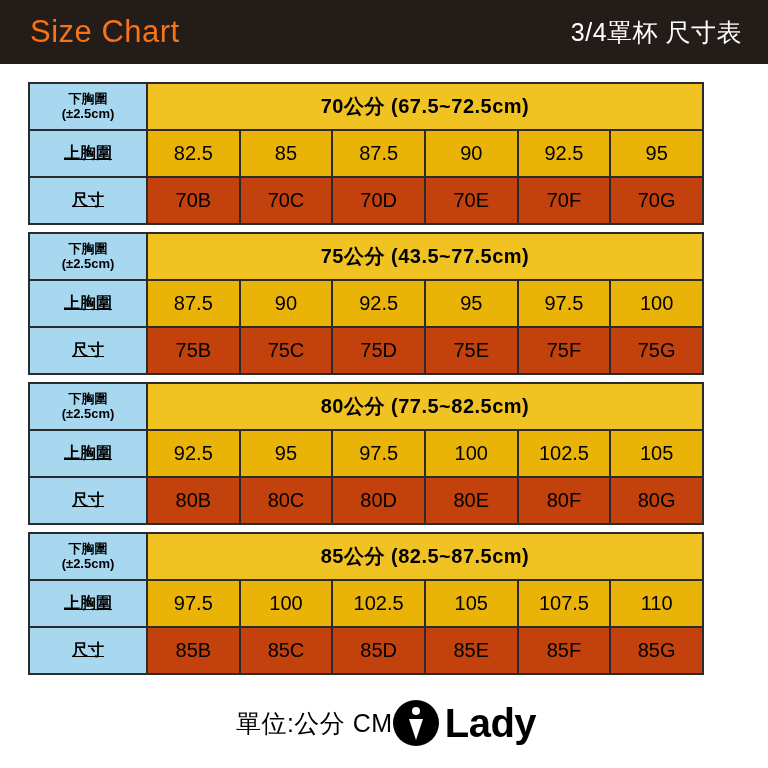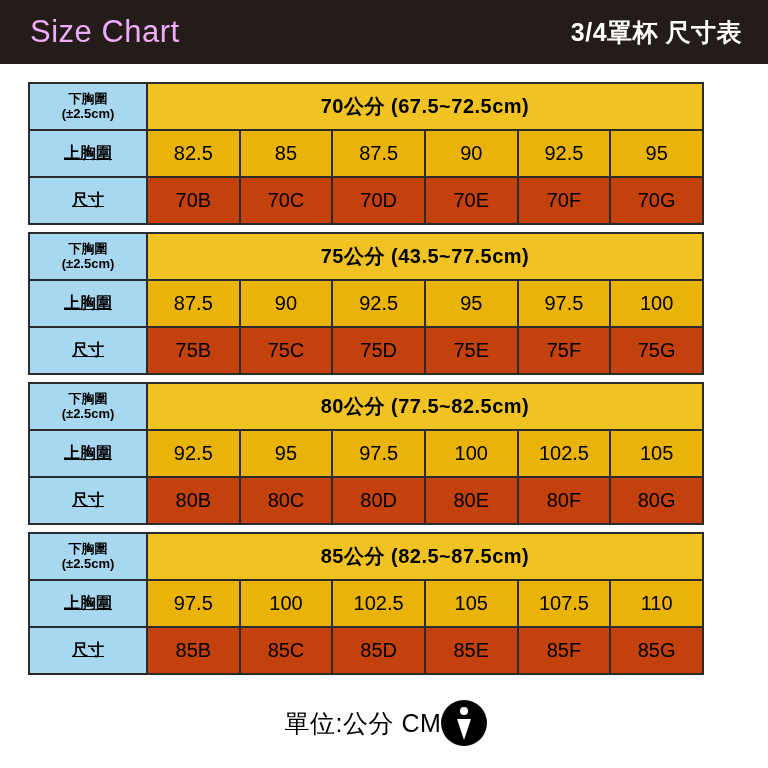--- a/index.html
+++ b/index.html
@@ -22,29 +22,29 @@
     position: absolute;
     left: 0; top: 0;
     width: 768px; height: 64px;
     background: #231c18;
     display: flex;
     align-items: center;
     justify-content: space-between;
     padding: 0 26px 0 30px;
   }
   .header-title {
-    color: #f0abfc;
+    color: #f97316;
     font-size: 31px;
     font-weight: 400;
     letter-spacing: 0.5px;
   }
   .header-sub {
     color: #ffffff;
     font-size: 25px;
-    font-weight: 700;
+    font-weight: 400;
     letter-spacing: 0.5px;
   }
 
   
   .table-wrap {
     position: absolute;
     left: 28px;
     top: 82px;
     width: 712px;
   }
@@ -272,16 +272,17 @@
         </tr>
 
       </tbody>
     </table>
   </div>
 
   <div class="footer">
     <div class="unit-note">單位:公分 CM</div>
     <div class="brand">
       <span class="brand-mark"></span>
+      <span class="brand-name">Lady</span>
     </div>
   </div>
 
 </div>
 
 </body></html>

